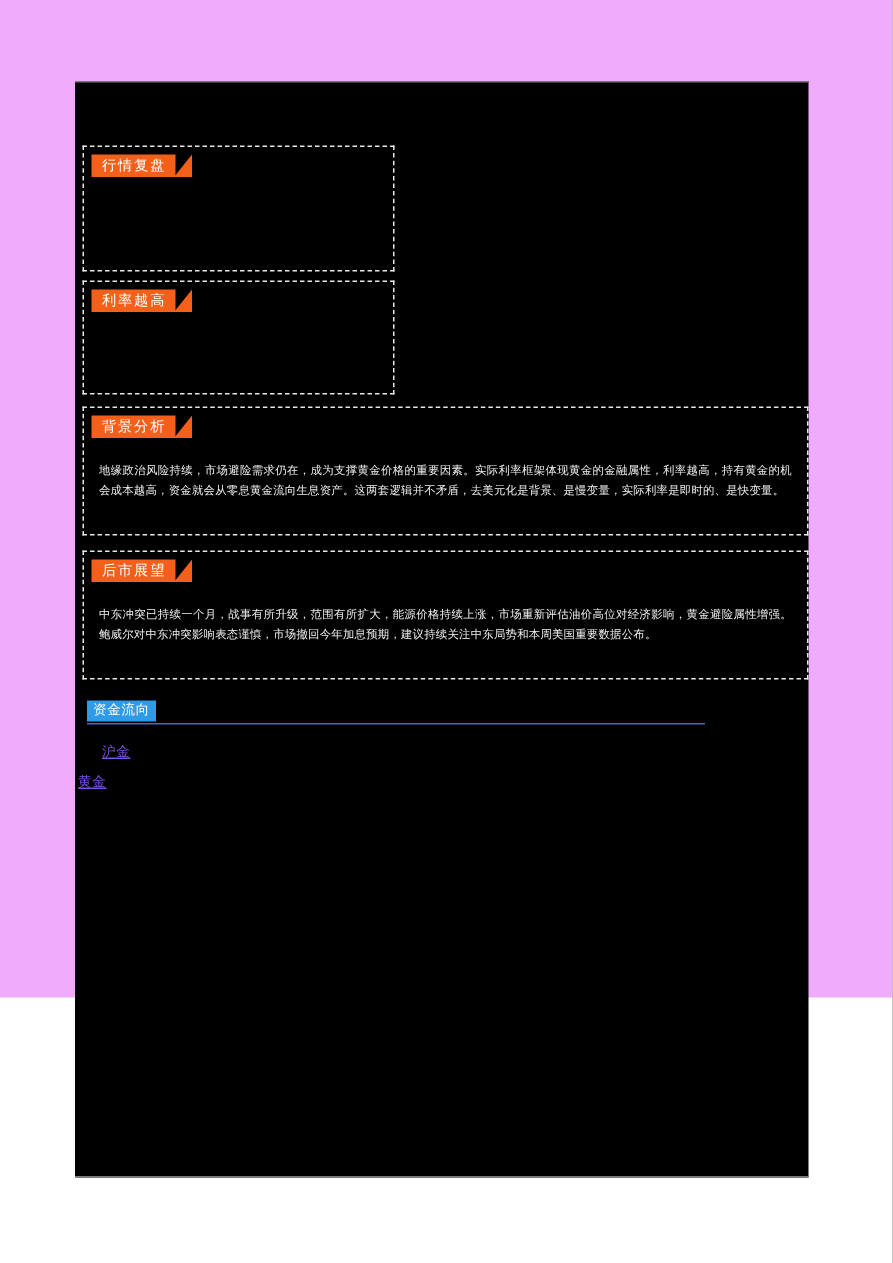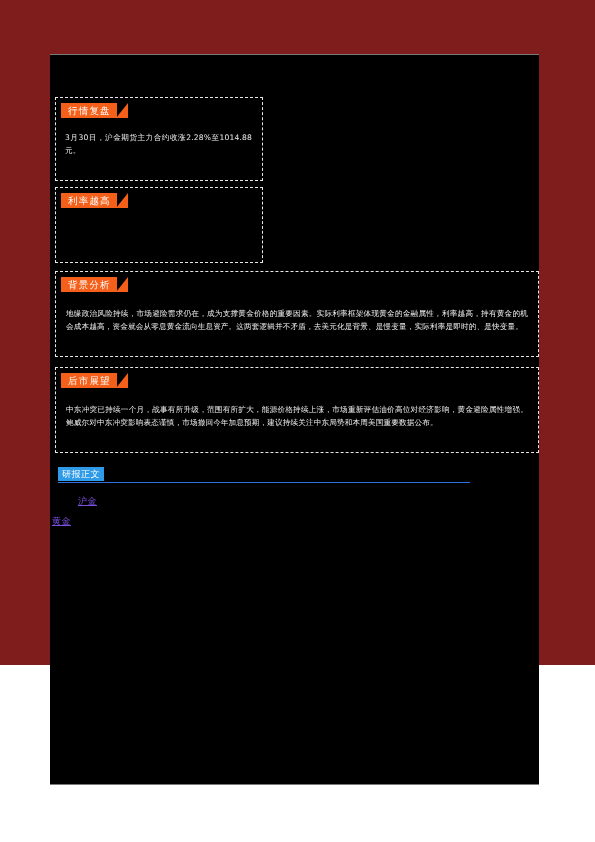--- a/index.html
+++ b/index.html
@@ -12,21 +12,21 @@
   }
   body {
     font-family: "Liberation Sans", "DejaVu Sans", sans-serif;
     -webkit-font-smoothing: none;
   }
 
   #page {
     position: relative;
     width: 595px;
     height: 665px;
-    background: #7f1d1d;
+    background: #f0abfc;
   }
 
   
   #report-panel {
     position: absolute;
     left: 50px;
     top: 54px;
     width: 489px;
     height: 731px;
     background: #000000;
@@ -132,52 +132,51 @@
     position: absolute;
     color: #7b4fe0;
     font-size: 9px;
     letter-spacing: 0.5px;
     text-decoration: underline;
     text-decoration-color: #7b4fe0;
     white-space: nowrap;
     font-family: "DejaVu Sans", "Liberation Sans", sans-serif;
     cursor: pointer;
   }
-  #link-hujin  { left: 28px; top: 28px; }
+  #link-hujin  { left: 18px; top: 28px; }
   #link-huangjin { left: 2px;  top: 48px; }
 </style>
 </head>
 <body>
 
 <div id="page">
 
   <div id="report-panel">
 
     <div class="section-card narrow" id="card-market">
       <span class="badge">行情复盘</span>
-      <div class="card-body narrow-body">3月30日，沪金期货主力合约收涨2.28%至1014.88元。</div>
     </div>
 
     <div class="section-card narrow" id="card-flow">
       <span class="badge">利率越高</span>
     </div>
 
     <div class="section-card wide" id="card-back">
       <span class="badge">背景分析</span>
       <div class="card-body wide-body">地缘政治风险持续，市场避险需求仍在，成为支撑黄金价格的重要因素。实际利率框架体现黄金的金融属性，利率越高，持有黄金的机会成本越高，资金就会从零息黄金流向生息资产。这两套逻辑并不矛盾，去美元化是背景、是慢变量，实际利率是即时的、是快变量。</div>
     </div>
 
     <div class="section-card wide" id="card-outlook">
       <span class="badge">后市展望</span>
       <div class="card-body wide-body">中东冲突已持续一个月，战事有所升级，范围有所扩大，能源价格持续上涨，市场重新评估油价高位对经济影响，黄金避险属性增强。鲍威尔对中东冲突影响表态谨慎，市场撤回今年加息预期，建议持续关注中东局势和本周美国重要数据公布。</div>
     </div>
 
     <div id="fulltext-block">
       <div id="fulltext-tabrow">
-        <span id="fulltext-tab">研报正文</span>
+        <span id="fulltext-tab">资金流向</span>
         <div id="fulltext-rule"></div>
       </div>
       <a class="doc-link" id="link-hujin">沪金</a>
       <a class="doc-link" id="link-huangjin">黄金</a>
     </div>
 
   </div>
 </div>
 
 </body></html>

